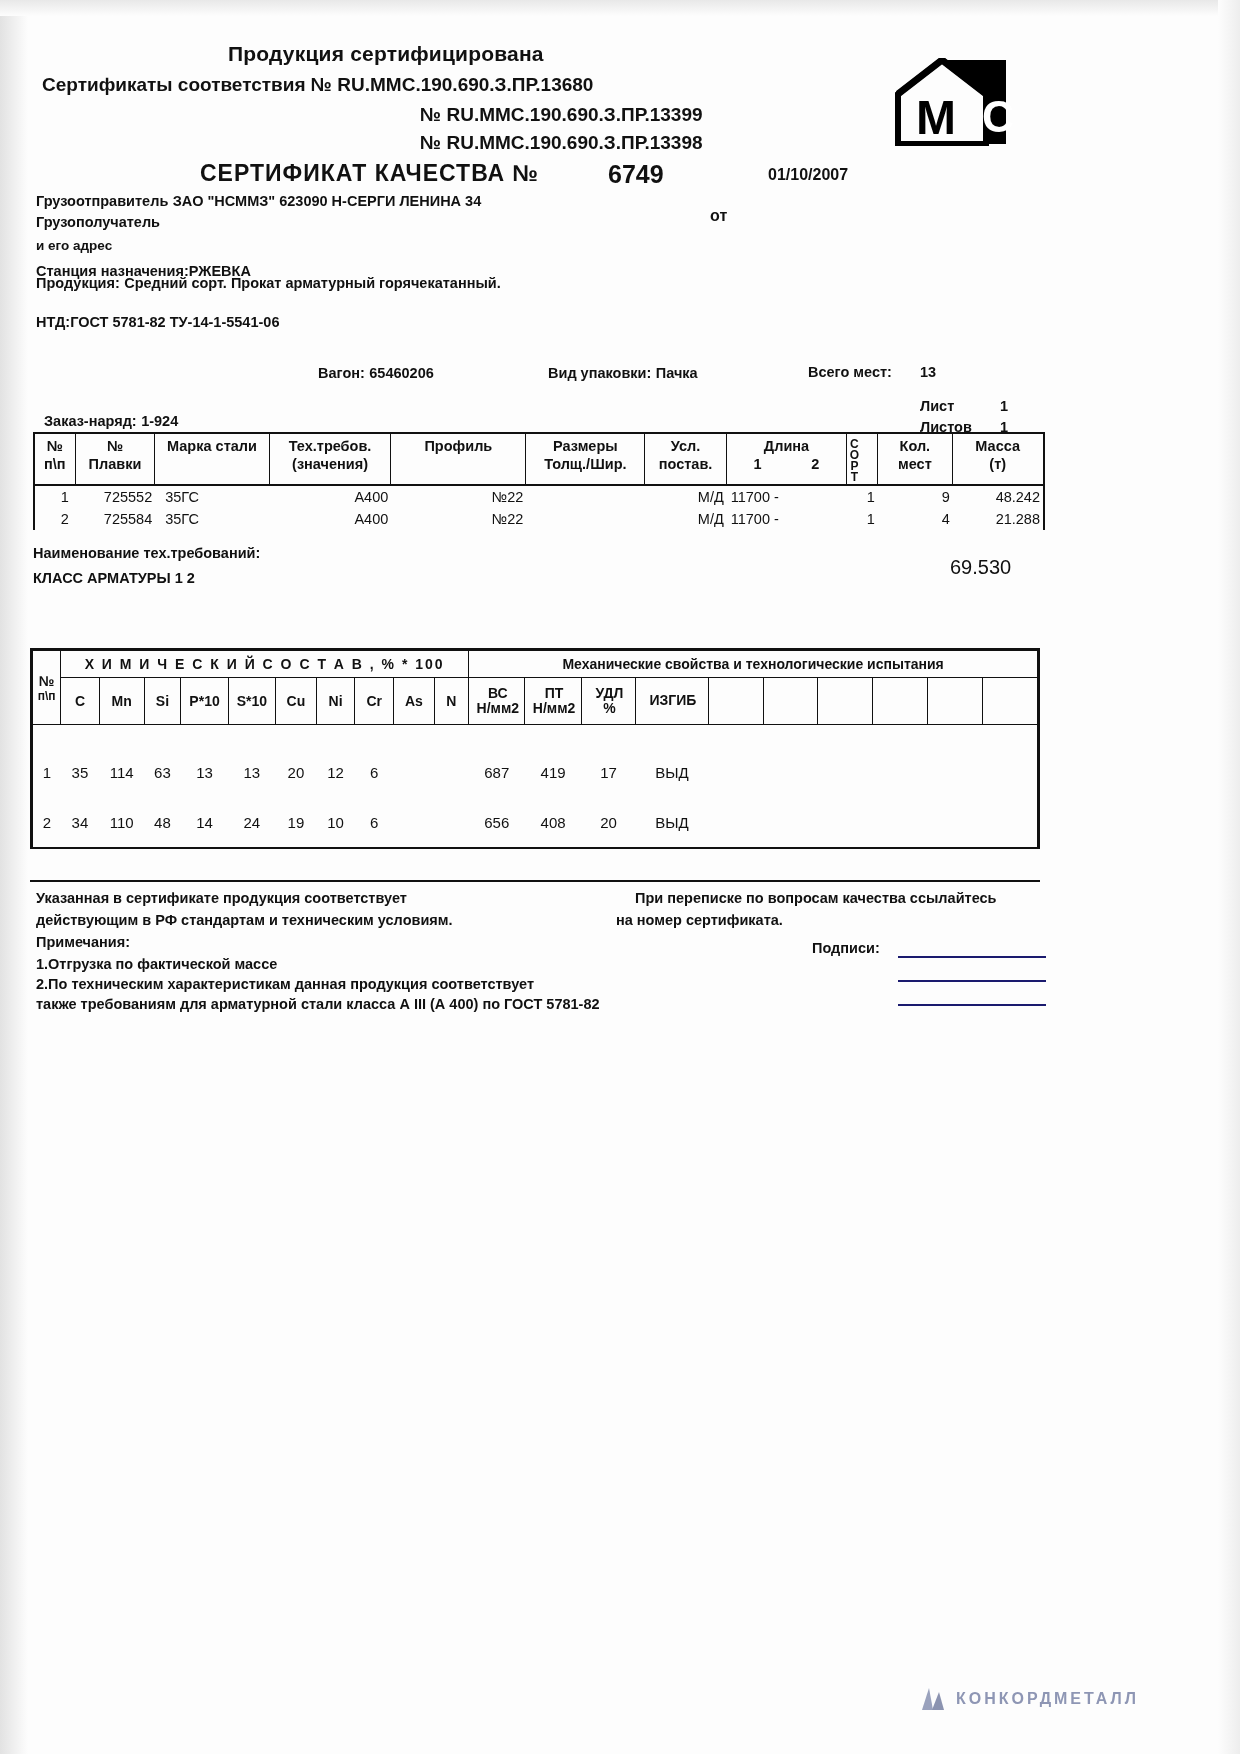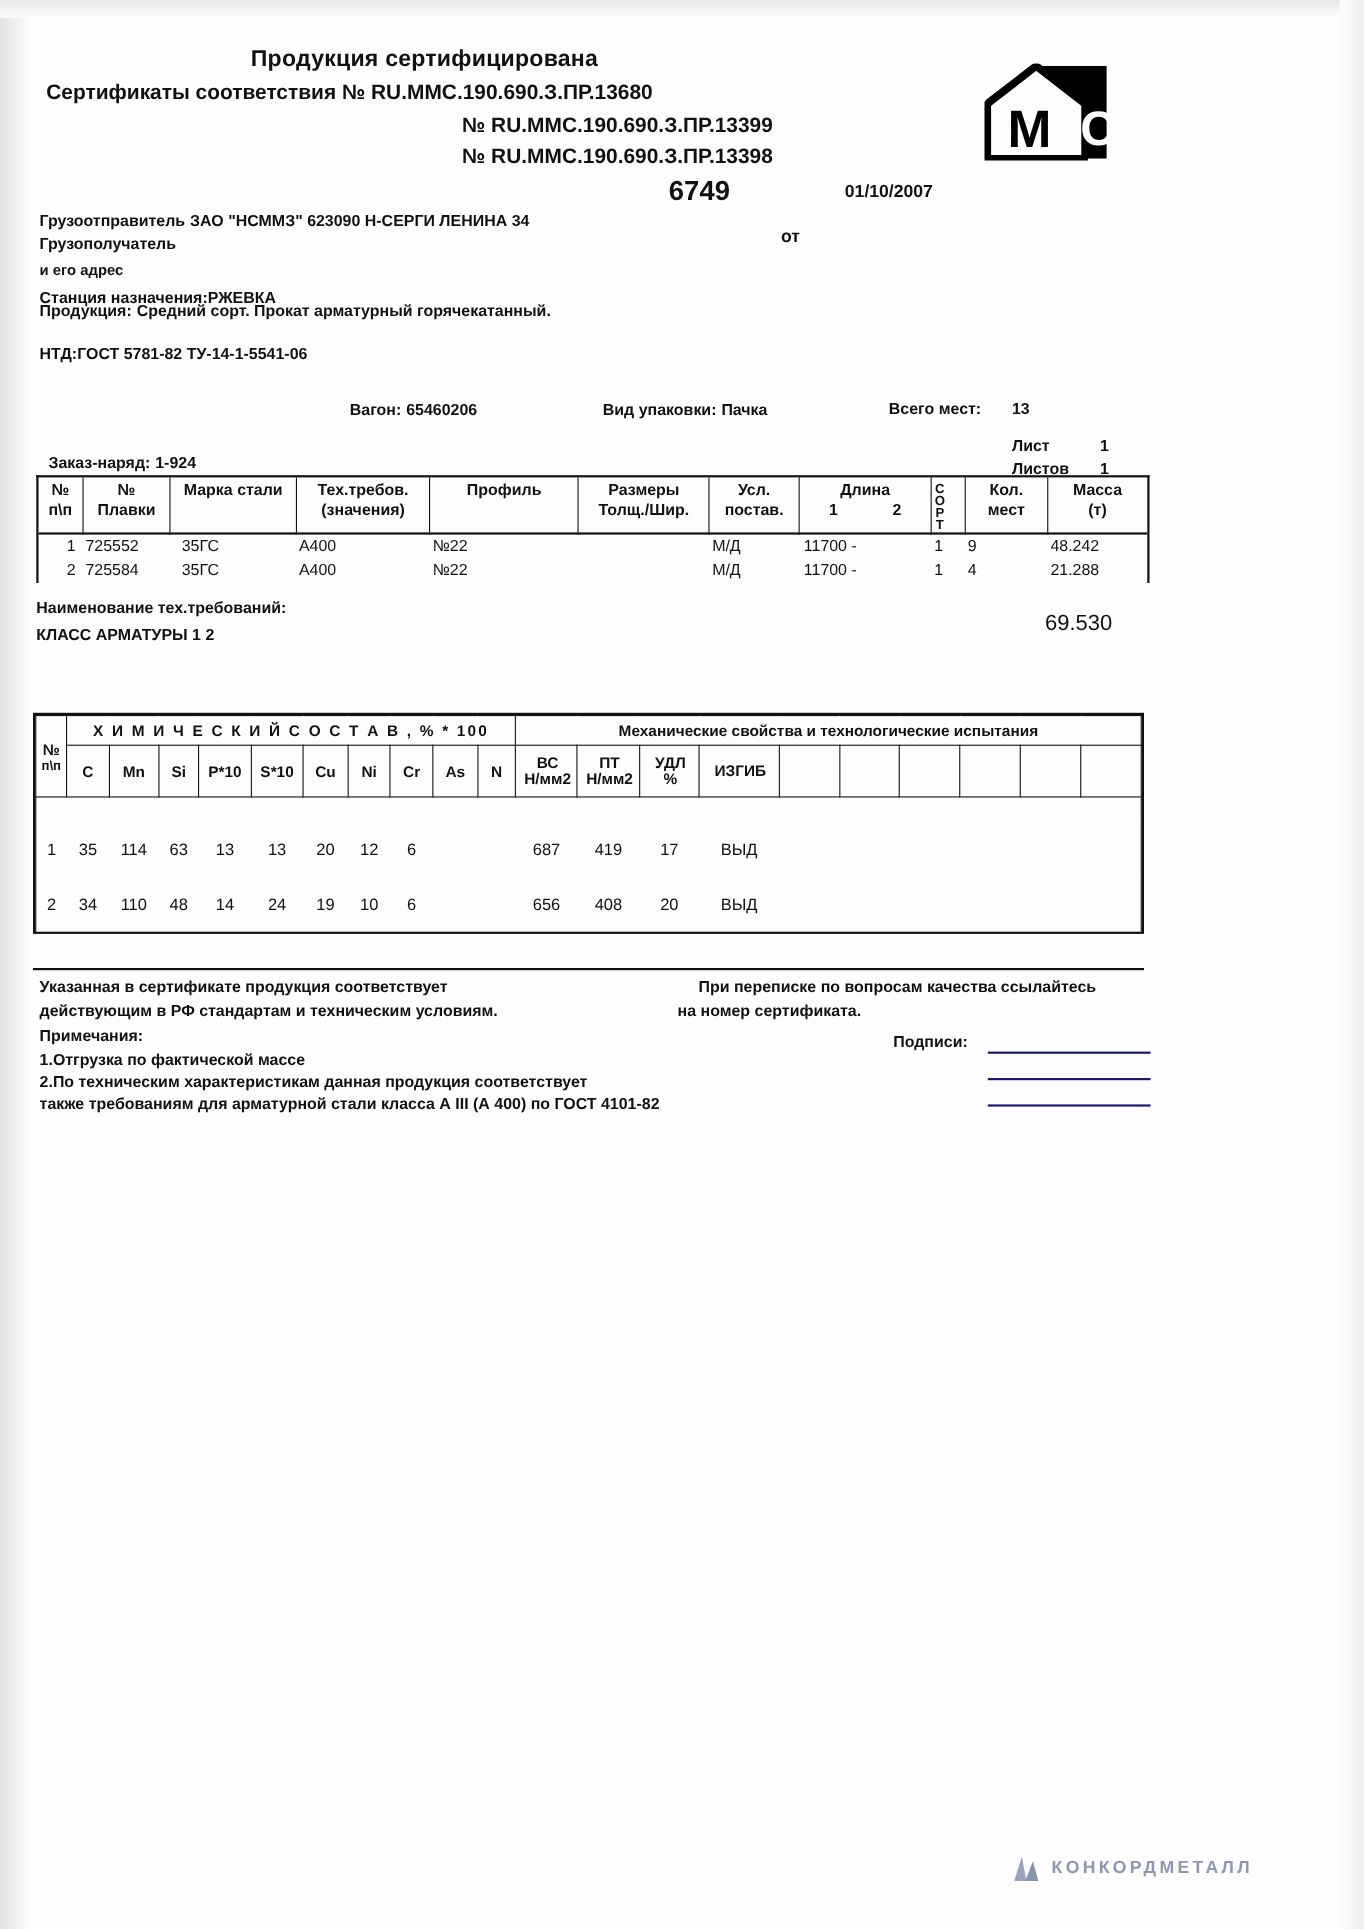--- a/index.html
+++ b/index.html
@@ -94,21 +94,21 @@
   .tbl1 table { border-collapse: collapse; width: 100%; font-size: 14px; }
   .tbl1 th {
     font-weight: bold; font-size: 14.5px; padding: 3px 2px;
     border-right: 1px solid #111;
     vertical-align: top;
     line-height: 1.25;
   }
   .tbl1 th:last-child { border-right: none; }
   .tbl1 thead tr { border-bottom: 2px solid #111; }
   .tbl1 td {
-    padding: 3px 2px; font-size: 14.5px; text-align: left;
+    padding: 3px 2px; font-size: 14.5px; text-align: right;
     border-right: 1px solid transparent;
   }
   .tbl1 .hd-narrow { writing-mode: vertical-rl; text-orientation: upright; letter-spacing: -3px; font-size: 12px; line-height: .85; }
 
   .nowrap { white-space: nowrap; }
 
   .tech-name { left: 33px; top: 545px; font-size: 14.5px; font-weight: bold; }
   .tech-class { left: 33px; top: 570px; font-size: 14.5px; font-weight: bold; }
   .total-mass { left: 950px; top: 556px; font-size: 20px; }
 
@@ -179,20 +179,21 @@
   <div class="abs logo">
     <svg width="130" height="88" viewBox="0 0 130 88" xmlns="http://www.w3.org/2000/svg">
       <path d="M8 36 L52 2 L96 36 L96 86 L8 86 Z" fill="none" stroke="#000" stroke-width="6"></path>
       <path d="M52 2 L116 2 L116 86 L96 86 L96 36 Z" fill="#000"></path>
       <path d="M8 36 L52 2 L96 36" fill="none" stroke="#000" stroke-width="7"></path>
       <text x="26" y="76" font-family="Liberation Sans, sans-serif" font-size="48" font-weight="bold" fill="#000">М</text>
       <text x="92" y="74" font-family="Liberation Sans, sans-serif" font-size="44" font-weight="bold" fill="#fff">С</text>
     </svg>
   </div>
 
+  <div class="abs title-row">СЕРТИФИКАТ  КАЧЕСТВА  №</div>
   <div class="abs title-num">6749</div>
   <div class="abs title-ot">от</div>
   <div class="abs title-date">01/10/2007</div>
 
   <div class="abs r-shipper">
     <span class="f-label">Грузоотправитель</span>
     <span class="f-text">ЗАО "НСММЗ"  623090 Н-СЕРГИ ЛЕНИНА 34</span>
   </div>
   <div class="abs r-consignee f-label">Грузополучатель</div>
   <div class="abs r-addr">и его адрес</div>
@@ -414,21 +415,21 @@
     </table>
   </div>
 
   <div class="abs foot-line"></div>
 
   <div class="abs foot-txt f1">Указанная в сертификате продукция соответствует</div>
   <div class="abs foot-txt f2">действующим в РФ стандартам и техническим условиям.</div>
   <div class="abs foot-txt f3">Примечания:</div>
   <div class="abs foot-txt f4">1.Отгрузка по фактической массе</div>
   <div class="abs foot-txt f5">2.По техническим характеристикам данная продукция соответствует</div>
-  <div class="abs foot-txt f6">также требованиям для арматурной стали класса А III (А 400) по ГОСТ 4101-82</div>
+  <div class="abs foot-txt f6">также требованиям для арматурной стали класса А III (А 400) по ГОСТ 5781-82</div>
 
   <div class="abs foot-txt fr1">При переписке по вопросам качества ссылайтесь</div>
   <div class="abs foot-txt fr2">на номер сертификата.</div>
   <div class="abs foot-txt fr3">Подписи:</div>
 
   <div class="abs sig-line sig1"></div>
   <div class="abs sig-line sig2"></div>
   <div class="abs sig-line sig3"></div>
 
   <div class="abs wm-mark">

